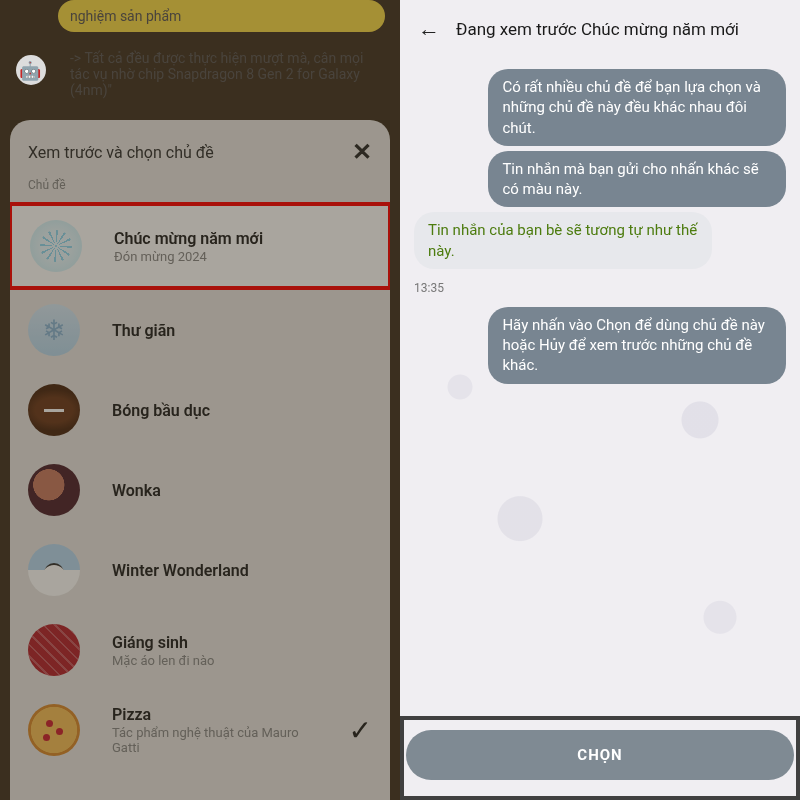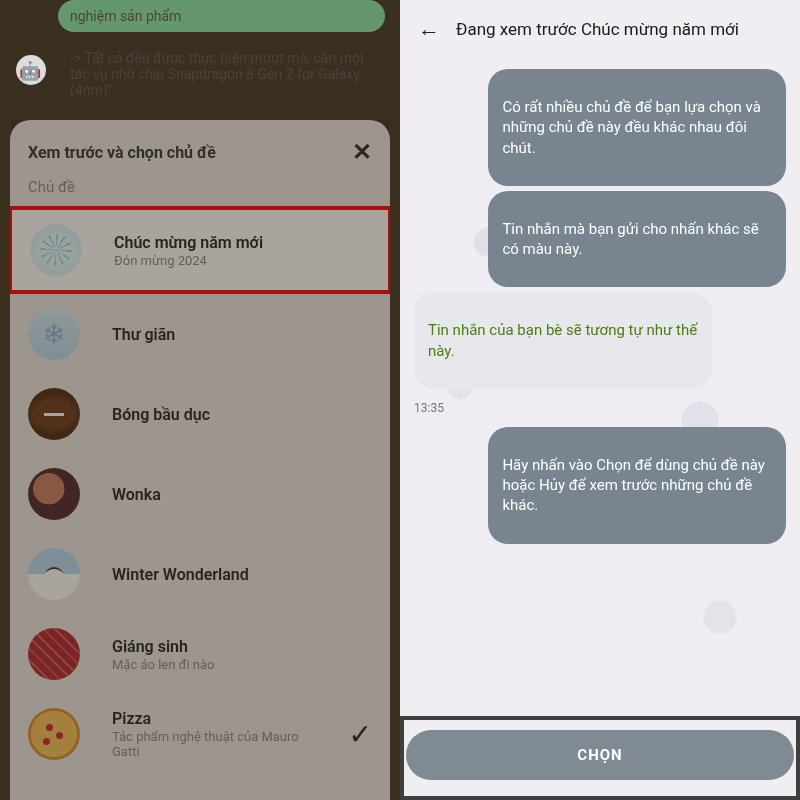--- a/index.html
+++ b/index.html
@@ -2,29 +2,29 @@
 <html><head>
 <meta charset="utf-8">
 <style>
 *{margin:0;padding:0;box-sizing:border-box;font-family:-apple-system,BlinkMacSystemFont,"Segoe UI",Roboto,Arial,sans-serif}
 body{background:#000;display:flex;width:800px;height:800px;overflow:hidden}
 .panel{flex:1;height:100%;position:relative;overflow:hidden}
 .left-panel{background:#3b2f1f}
 .right-panel{background:#f0eef2;display:flex;flex-direction:column}
 
 
-.bg-chat-bubble{margin:0 15px 10px 58px;background:#86efac;border-radius:18px;padding:8px 12px;font-size:14px;color:#555;opacity:.55}
+.bg-chat-bubble{margin:0 15px 10px 58px;background:#fde047;border-radius:18px;padding:8px 12px;font-size:14px;color:#555;opacity:.55}
 .bot-avatar{position:absolute;left:16px;top:55px;width:30px;height:30px;border-radius:50%;background:#ddd;display:flex;align-items:center;justify-content:center;font-size:18px}
 
 
 .sheet{position:absolute;top:120px;left:10px;right:10px;bottom:0;background:#e8e6e3;border-radius:20px 20px 0 0;display:flex;flex-direction:column}
 .sheet-head{padding:18px 18px 4px;display:flex;justify-content:space-between;align-items:center}
-.sheet-title{font-size:16px;font-weight:700;color:#333}
+.sheet-title{font-size:16px;font-weight:400;color:#333}
 .close-x{font-size:24px;font-weight:700;color:#2a2a2a;cursor:pointer}
-.sheet-sub{padding:8px 18px 10px;font-size:15px;color:#888}
+.sheet-sub{padding:8px 18px 10px;font-size:12px;color:#888}
 .theme-list{flex:1;overflow:hidden}
 .theme-item{display:flex;align-items:center;padding:14px 18px;gap:32px;position:relative}
 .theme-item.highlighted{background:#fff;border:4px solid #ff0000;margin:0 -2px}
 .theme-icon{width:52px;height:52px;border-radius:50%;flex-shrink:0;display:flex;align-items:center;justify-content:center;overflow:hidden}
 .theme-text{flex:1}
 .theme-title{font-size:16px;font-weight:600;color:#222}
 .theme-sub{font-size:13px;color:#888;margin-top:1px}
 .check{font-size:28px;color:#222}
 
 .dim-overlay{position:absolute;inset:0;background:rgba(50,40,25,.42);pointer-events:none}
@@ -47,21 +47,21 @@
 .r-head{display:flex;align-items:center;gap:16px;padding:16px 18px}
 .back-arrow{font-size:22px;font-weight:700;color:#222;cursor:pointer}
 .r-title{font-size:17px;font-weight:400;color:#1a1a1a}
 .r-body{flex:1;position:relative;padding:6px 14px}
 .r-bg-fireworks{position:absolute;inset:0;opacity:.45;pointer-events:none;background:
  radial-gradient(circle at 22% 28%,rgba(120,110,150,.25) 0 14px,transparent 15px),
  radial-gradient(circle at 75% 55%,rgba(120,120,160,.25) 0 18px,transparent 19px),
  radial-gradient(circle at 30% 70%,rgba(130,130,160,.25) 0 22px,transparent 23px),
  radial-gradient(circle at 80% 85%,rgba(120,120,160,.2) 0 16px,transparent 17px),
  radial-gradient(circle at 15% 50%,rgba(120,120,160,.2) 0 12px,transparent 13px)}
-.msg{max-width:80%;padding:28px 14px;border-radius:20px;font-size:15px;line-height:1.35;margin:5px 0;position:relative}
+.msg{max-width:80%;padding:8px 14px;border-radius:20px;font-size:15px;line-height:1.35;margin:5px 0;position:relative}
 .msg.sent{background:#788591;color:#fff;margin-left:auto}
 .msg.received{background:#e7e8ec;color:#4d7c0f}
 .ts{font-size:12px;color:#777;margin:12px 0}
 .r-footer{padding:10px 2px 16px;border:4px solid #404040}
 .select-btn{width:100%;padding:16px;border-radius:26px;background:#7f8a93;color:#fff;font-size:15px;font-weight:700;letter-spacing:1px;text-align:center;cursor:pointer;border:none}
 </style>
 </head>
 <body>
 
 <div class="panel left-panel">

